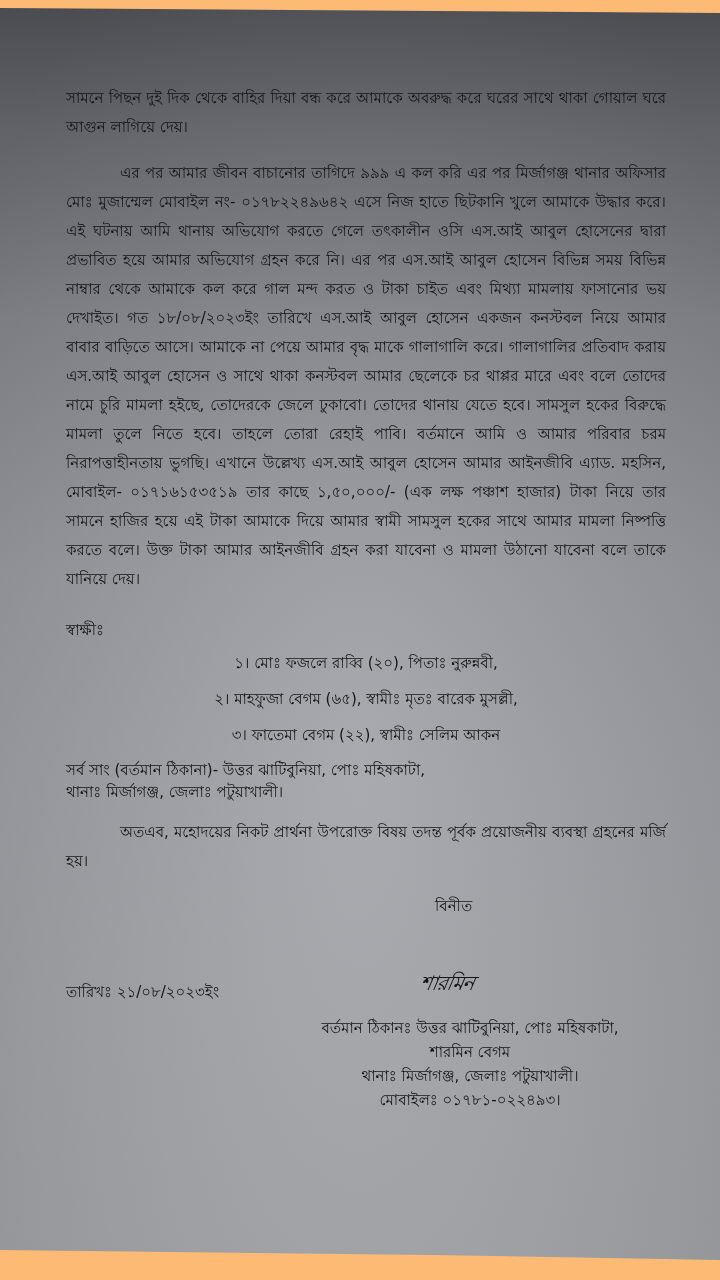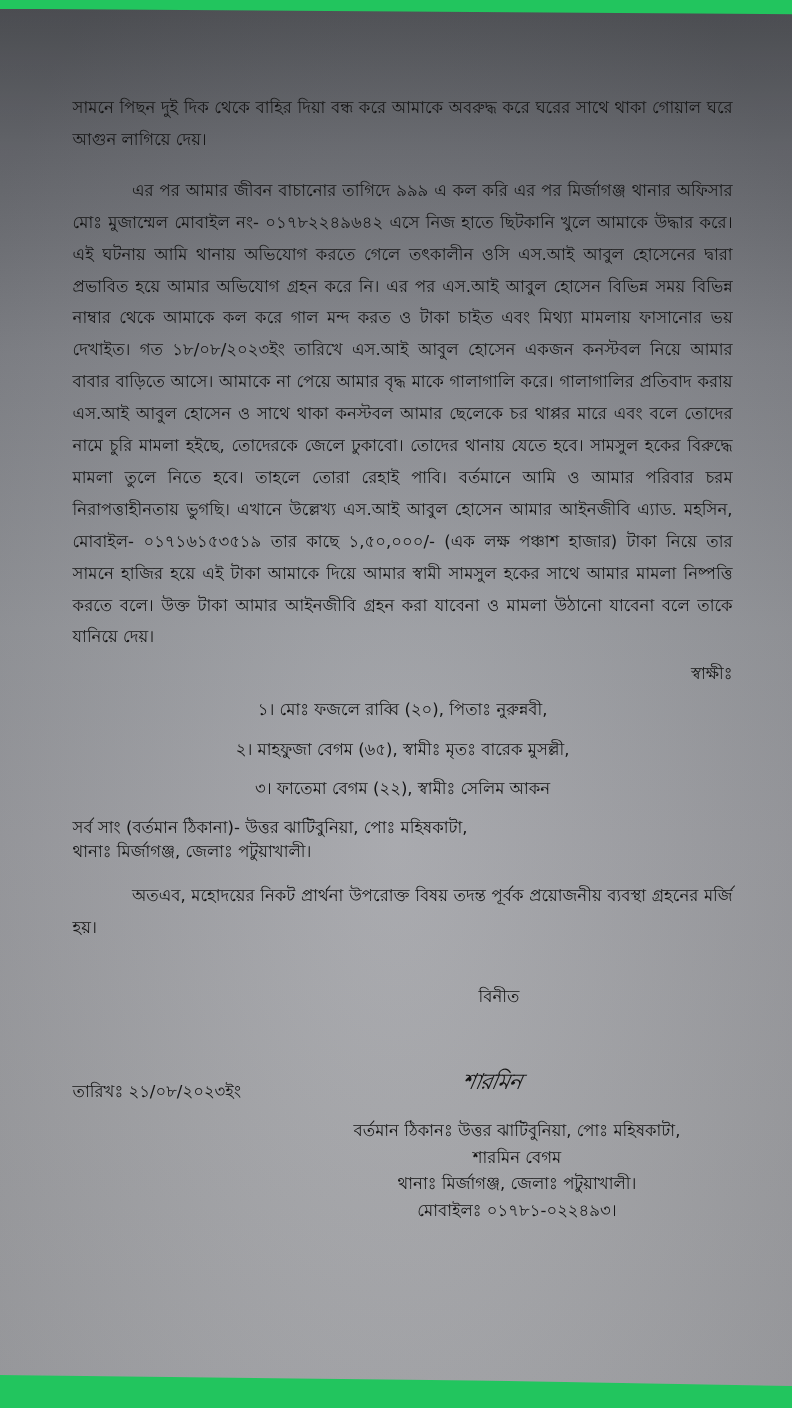--- a/index.html
+++ b/index.html
@@ -7,21 +7,21 @@
     padding: 0;
     width: 720px;
     height: 1280px;
     overflow: hidden;
     background: #141414;
   }
   .photo {
     position: relative;
     width: 720px;
     height: 1280px;
-    background: #22c55e;
+    background: #fdba74;
     overflow: hidden;
   }
   .paper {
     position: absolute;
     left: 0;
     top: 8px;
     width: 720px;
     height: 1252px;
     background: linear-gradient(180deg, #55575c 0%, #6e7076 10%, #8a8c92 25%, #9c9ea3 45%, #a2a3a8 60%, #a6a7ab 80%, #a9aaae 100%);
     clip-path: polygon(0 0, 100% 0.4%, 100% 100%, 60% 99.6%, 0 99.2%);
@@ -47,22 +47,21 @@
   .para {
     margin: 0;
     text-align: justify;
     text-align-last: left;
   }
   .indent {
     text-indent: 54px;
     margin-top: 17px;
   }
   .witness-head {
-    margin-top: 4px;
-    text-align: right;
+    margin-top: 22px;
   }
   .witness-list {
     list-style: none;
     padding: 0;
     margin: 0;
   }
   .witness-list li {
     line-height: 36px;
     text-align: center;
   }

